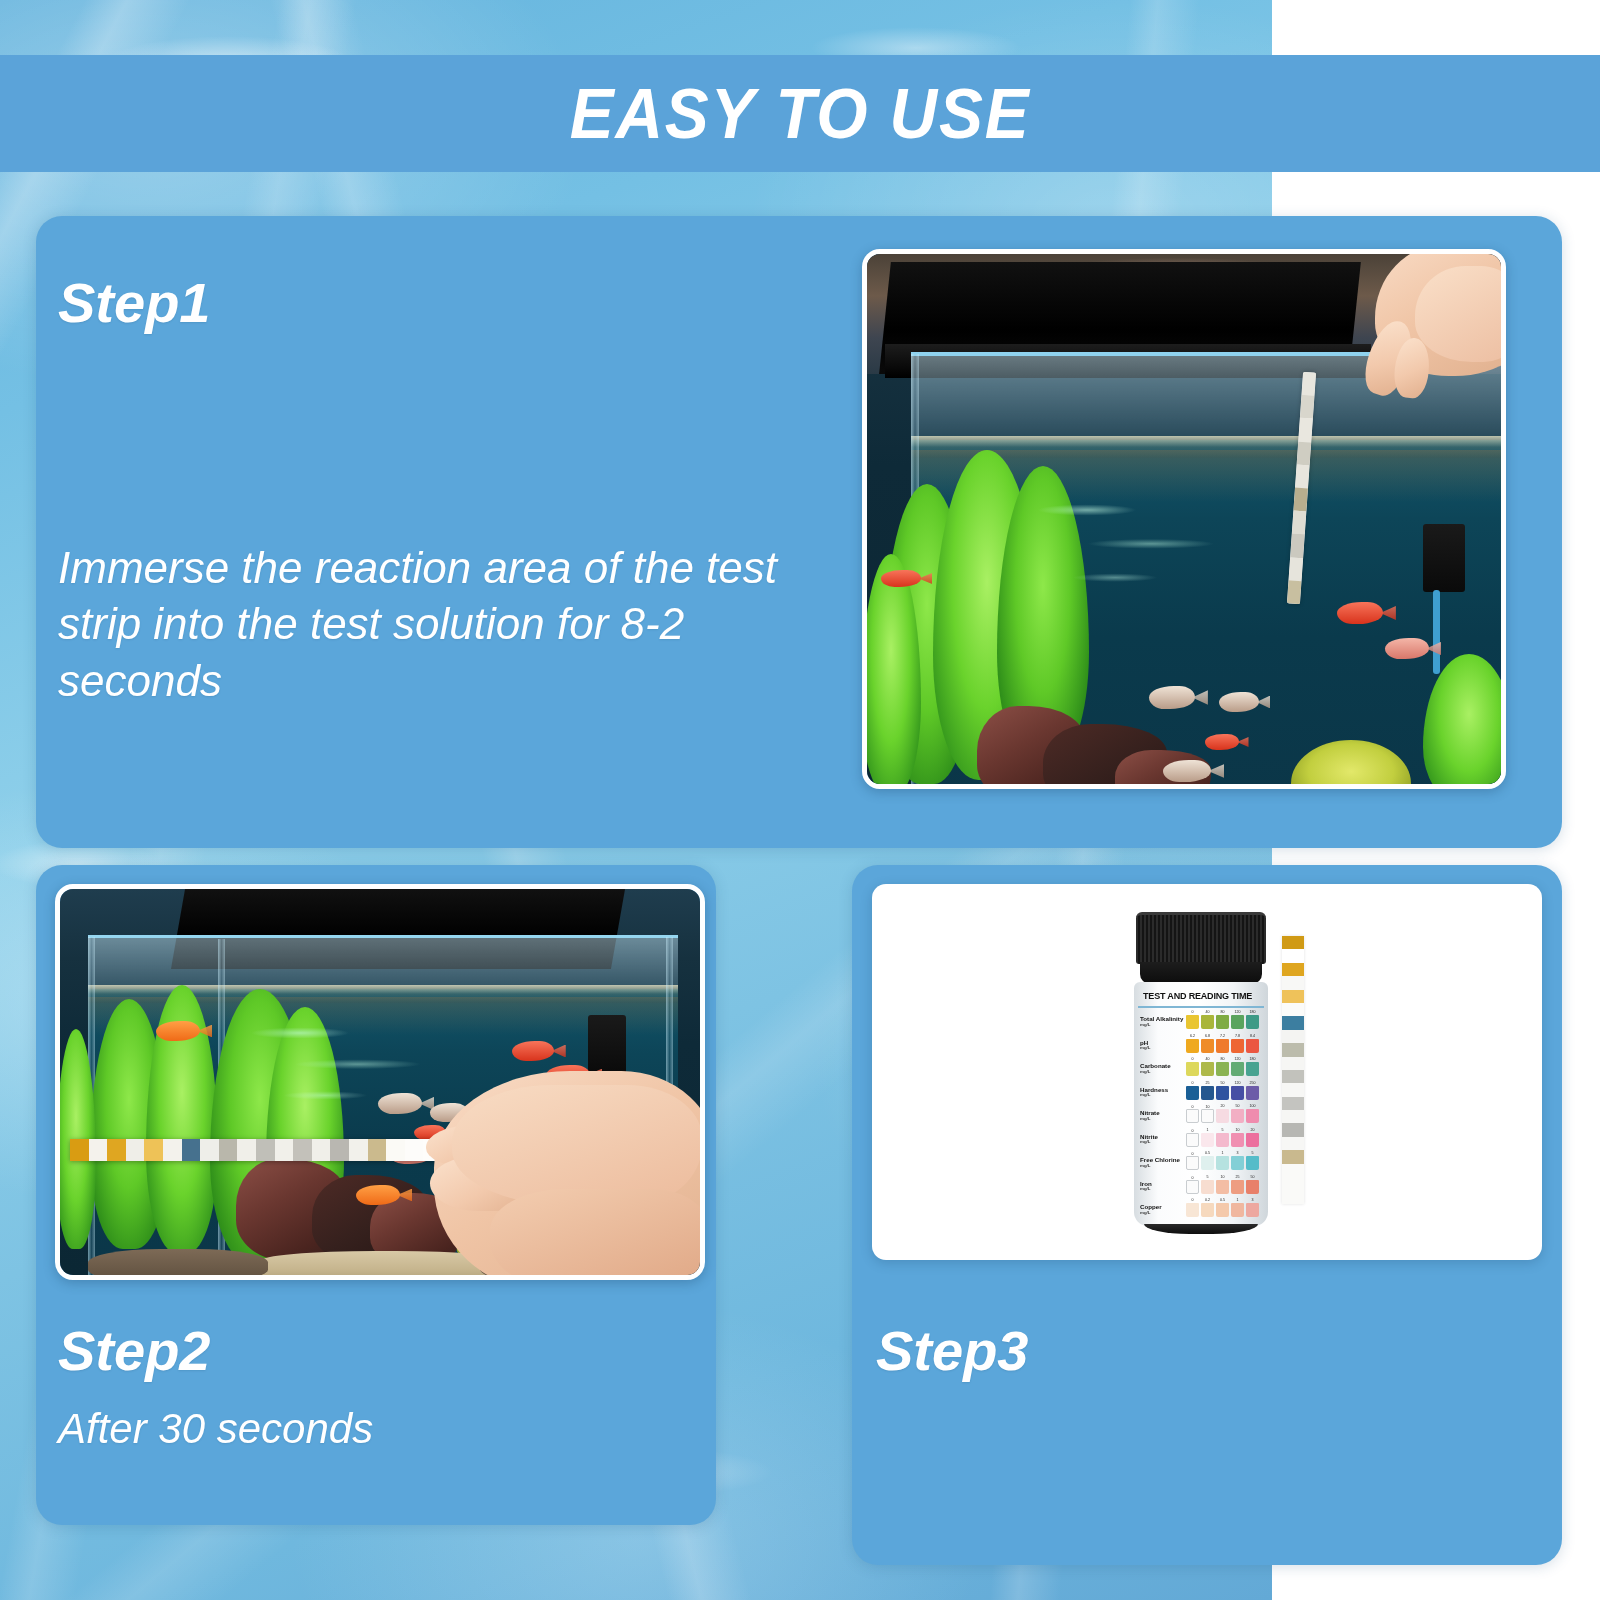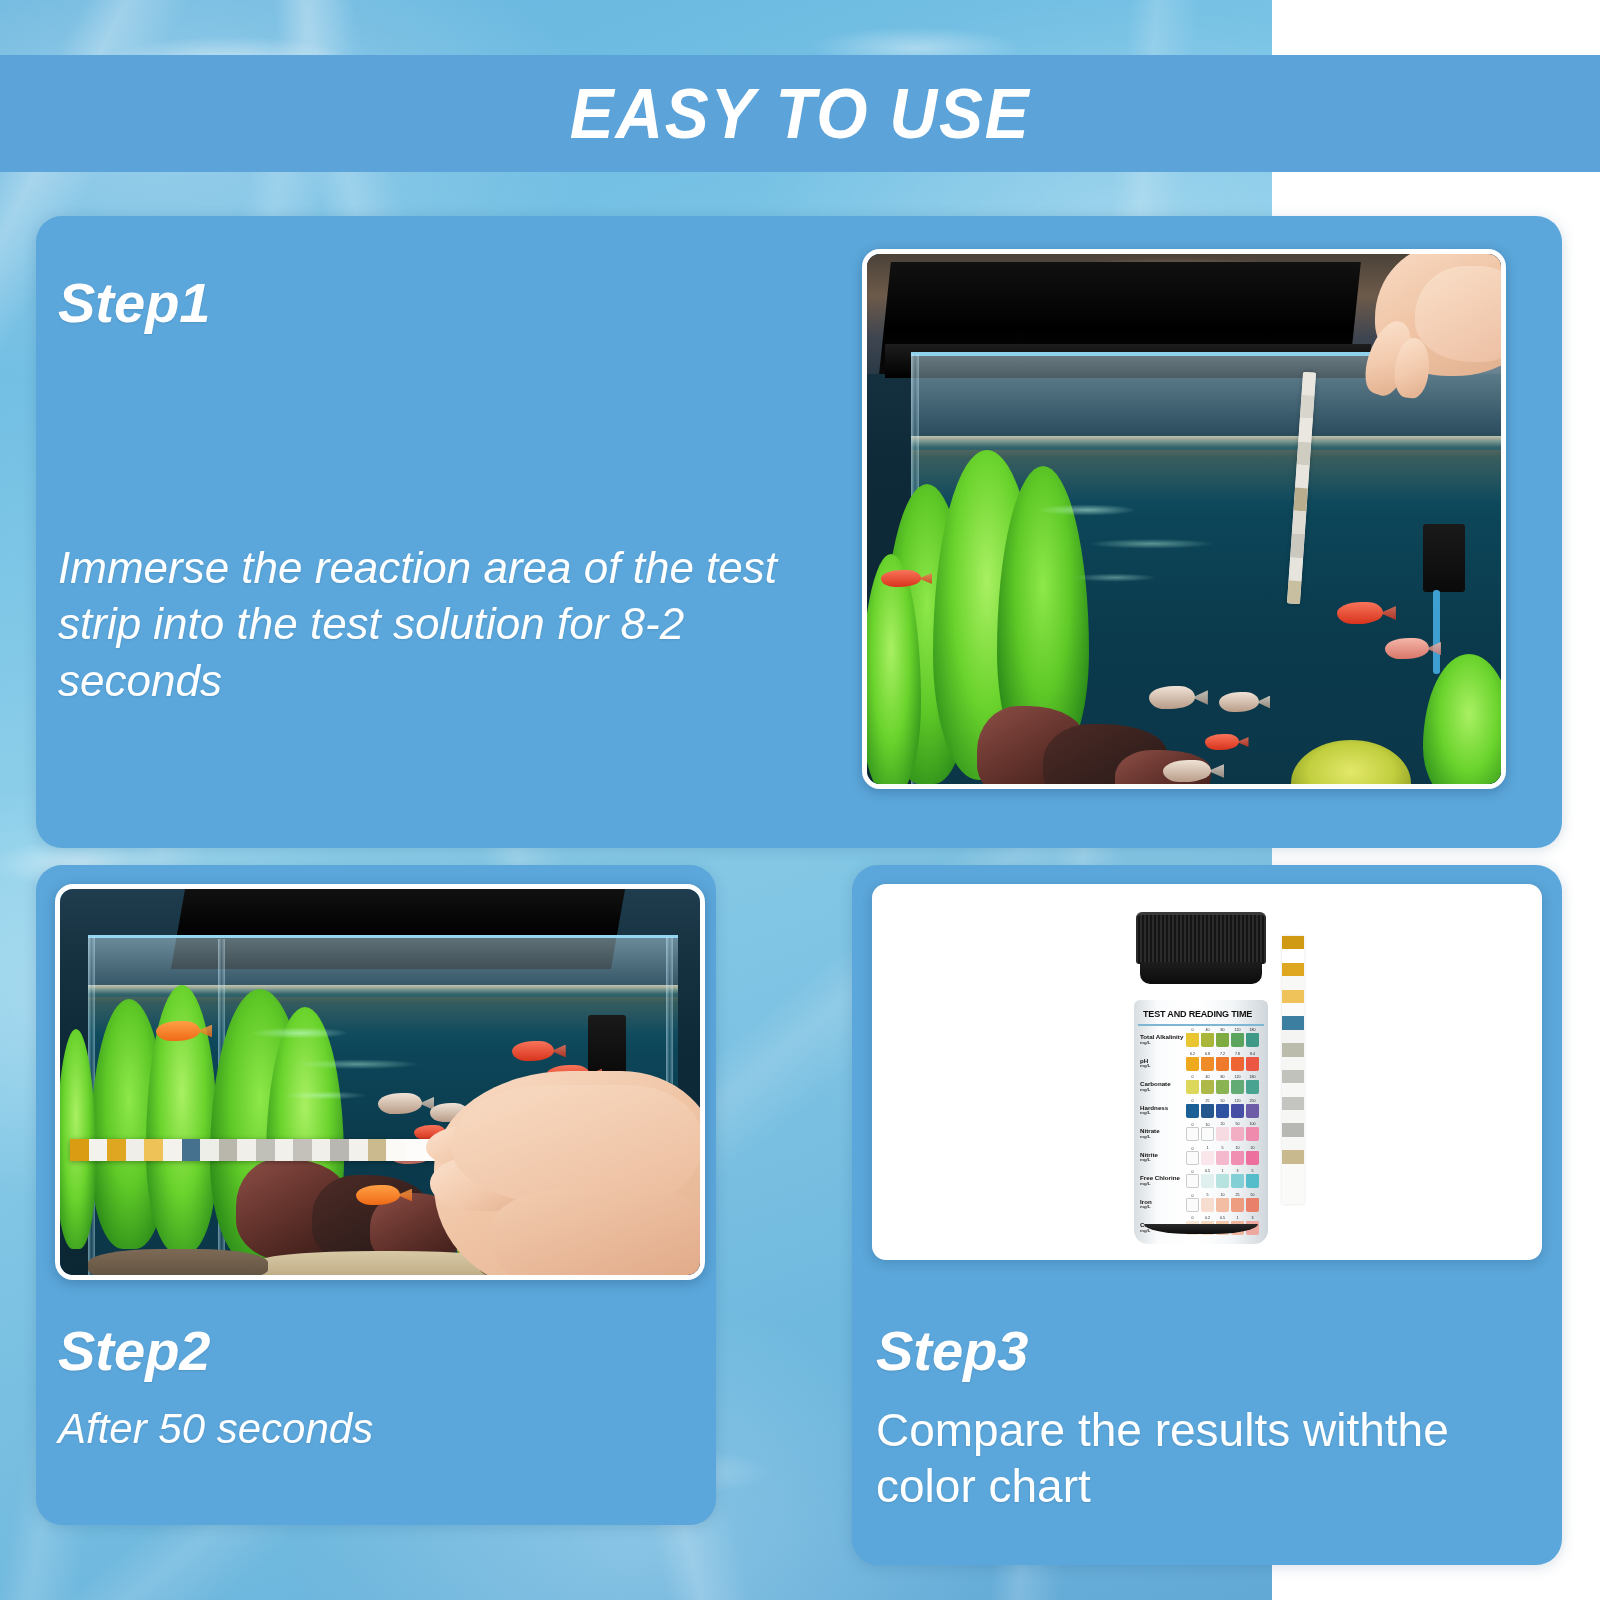--- a/index.html
+++ b/index.html
@@ -248,21 +248,21 @@
     background: repeating-linear-gradient(90deg,#2b2b2b 0 2px,#141414 2px 4px);
     border-radius: 6px 6px 3px 3px;
     border-top: 3px solid #3a3a3a;
   }
   #bottle-neck {
     position: absolute; left: 10px; top: 50px; width: 122px; height: 22px;
     background: linear-gradient(180deg,#1d1d1d,#0c0c0c);
     border-radius: 0 0 10px 10px;
   }
   #bottle-body {
-    position: absolute; left: 4px; top: 88px; width: 134px; height: 244px;
+    position: absolute; left: 4px; top: 70px; width: 134px; height: 244px;
     background: linear-gradient(90deg,#d7dde1 0%,#fbfcfd 18%,#ffffff 48%,#f2f5f7 74%,#cfd6db 100%);
     border-radius: 6px 6px 14px 14px;
     overflow: hidden;
   }
   #bottle-base {
     position: absolute; left: 14px; bottom: 0; width: 114px; height: 10px;
     background: linear-gradient(180deg,#2a2a2a,#0e0e0e);
     border-radius: 0 0 40% 40% / 0 0 100% 100%;
   }
   #label-header {
@@ -457,21 +457,21 @@
 
       <div class="hand" style="left:374px;top:182px;width:284px;height:220px;border-radius:48% 34% 22% 40% / 44% 40% 52% 48%;"></div>
       <div class="finger" style="left:366px;top:236px;width:92px;height:42px;border-radius:52% 50% 48% 46% / 54% 52% 48% 46%;"></div>
       <div class="finger" style="left:370px;top:266px;width:112px;height:56px;border-radius:48% 52% 46% 44% / 52% 50% 48% 50%;"></div>
       <div style="position:absolute;left:392px;top:196px;width:250px;height:120px;background:linear-gradient(160deg,#f8dcc4,#ecbb9c);border-radius:40% 30% 28% 46% / 48% 44% 50% 46%;"></div>
       <div style="position:absolute;left:430px;top:300px;width:220px;height:104px;background:linear-gradient(160deg,#f3cdb0,#dfa684);border-radius:34% 26% 20% 40% / 40% 40% 56% 50%;"></div>
     </div>
   </div>
 
   <div class="step-title" id="step2-title">Step2</div>
-  <div class="step-body" id="step2-body">After 50 seconds</div>
+  <div class="step-body" id="step2-body">After 30 seconds</div>
 
   <div class="panel" id="panel-step3"></div>
 
   <div id="card-step3">
 
     <div id="bottle">
       <div id="bottle-cap"></div>
       <div id="bottle-neck"></div>
       <div id="bottle-body">
         <div id="label-header">TEST AND READING TIME</div>
@@ -707,15 +707,14 @@
         <div class="pad" style="background: rgb(183, 183, 179); height: 5%;"></div>
         <div class="pad" style="background: rgb(247, 247, 245); height: 5%;"></div>
         <div class="pad" style="background: rgb(201, 185, 142); height: 5%;"></div>
         <div class="pad" style="background: rgb(250, 250, 248); height: 5%;"></div>
         <div class="pad" style="background: rgb(250, 250, 248); height: 5%;"></div>
         <div class="pad" style="background: rgb(250, 250, 248); height: 5%;"></div>
       </div>
   </div>
 
   <div class="step-title" id="step3-title">Step3</div>
-  <div class="step-body upright" id="step3-body">Compare the results withthe color chart</div>
 
 </div>
 
 </body></html>

